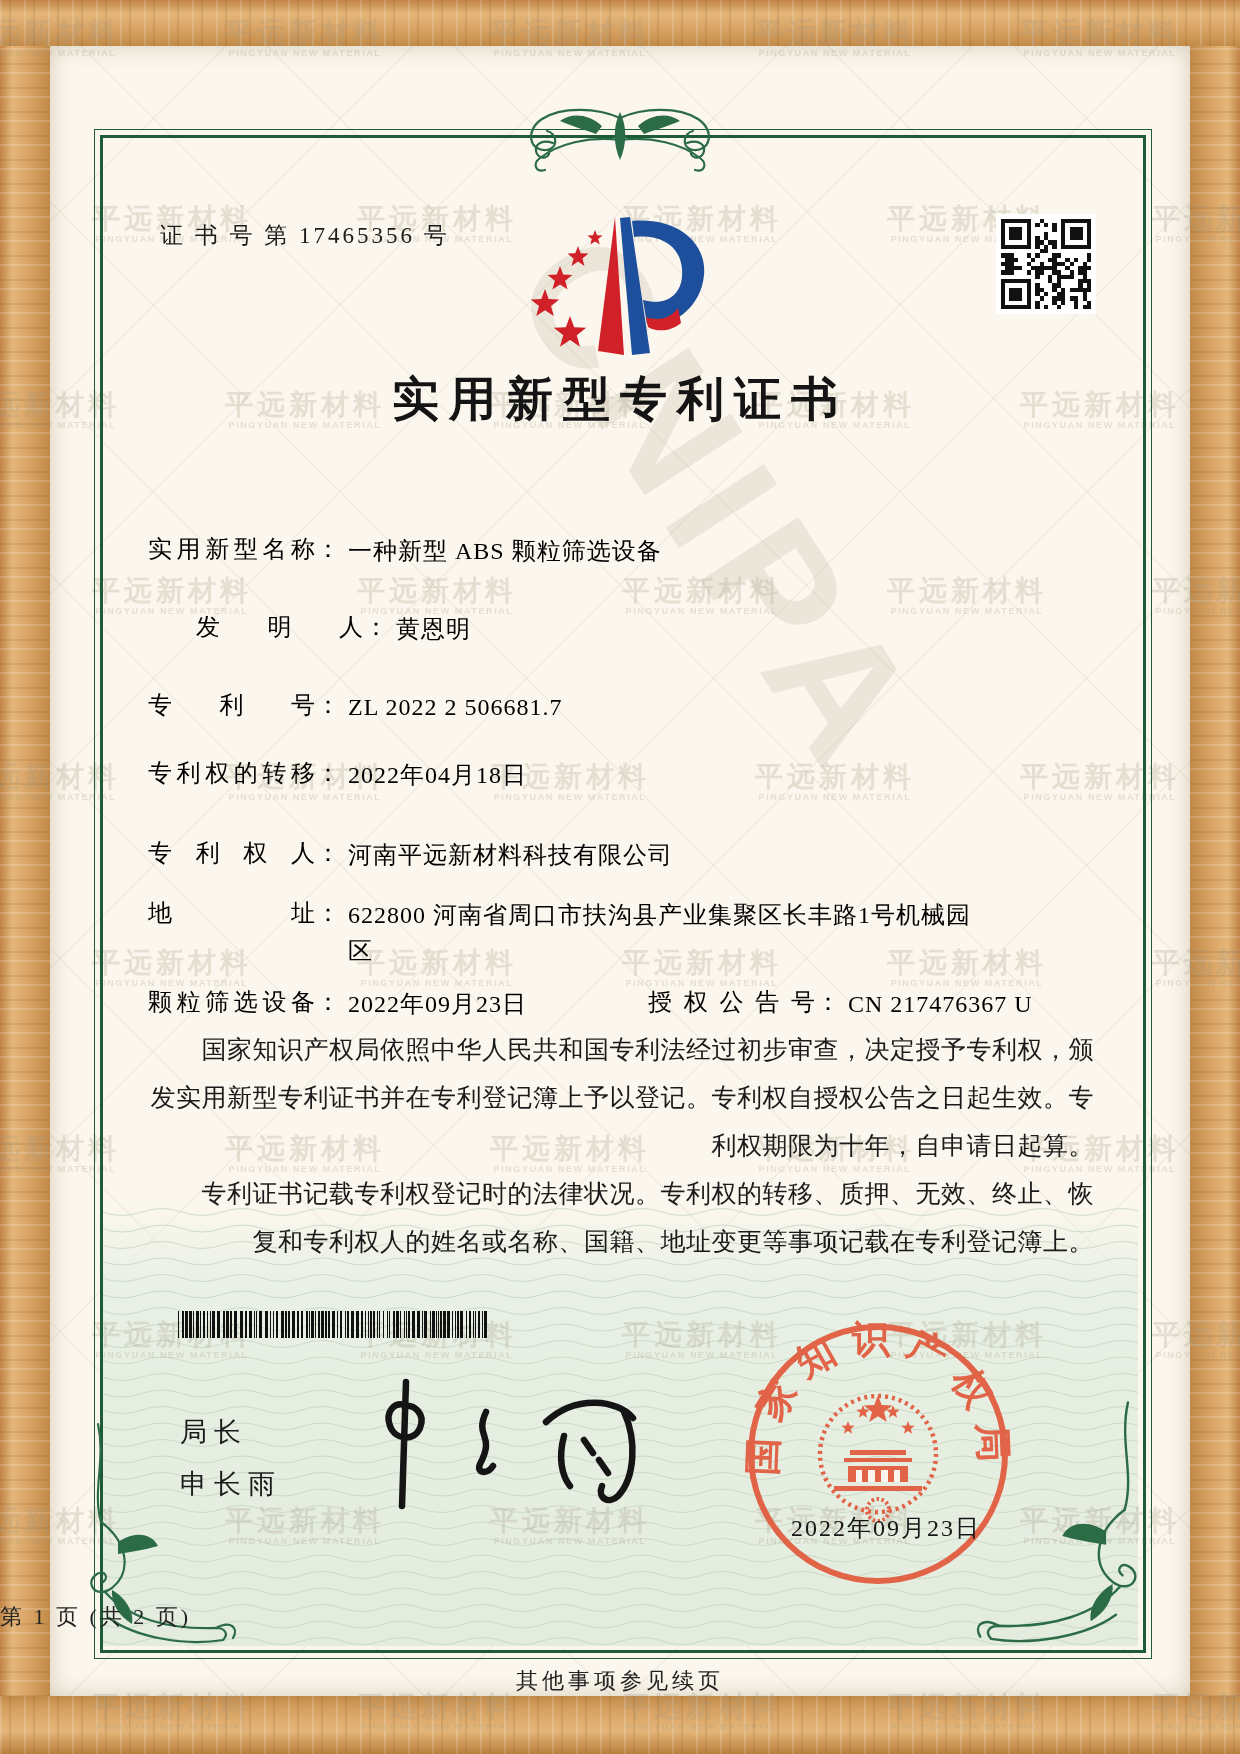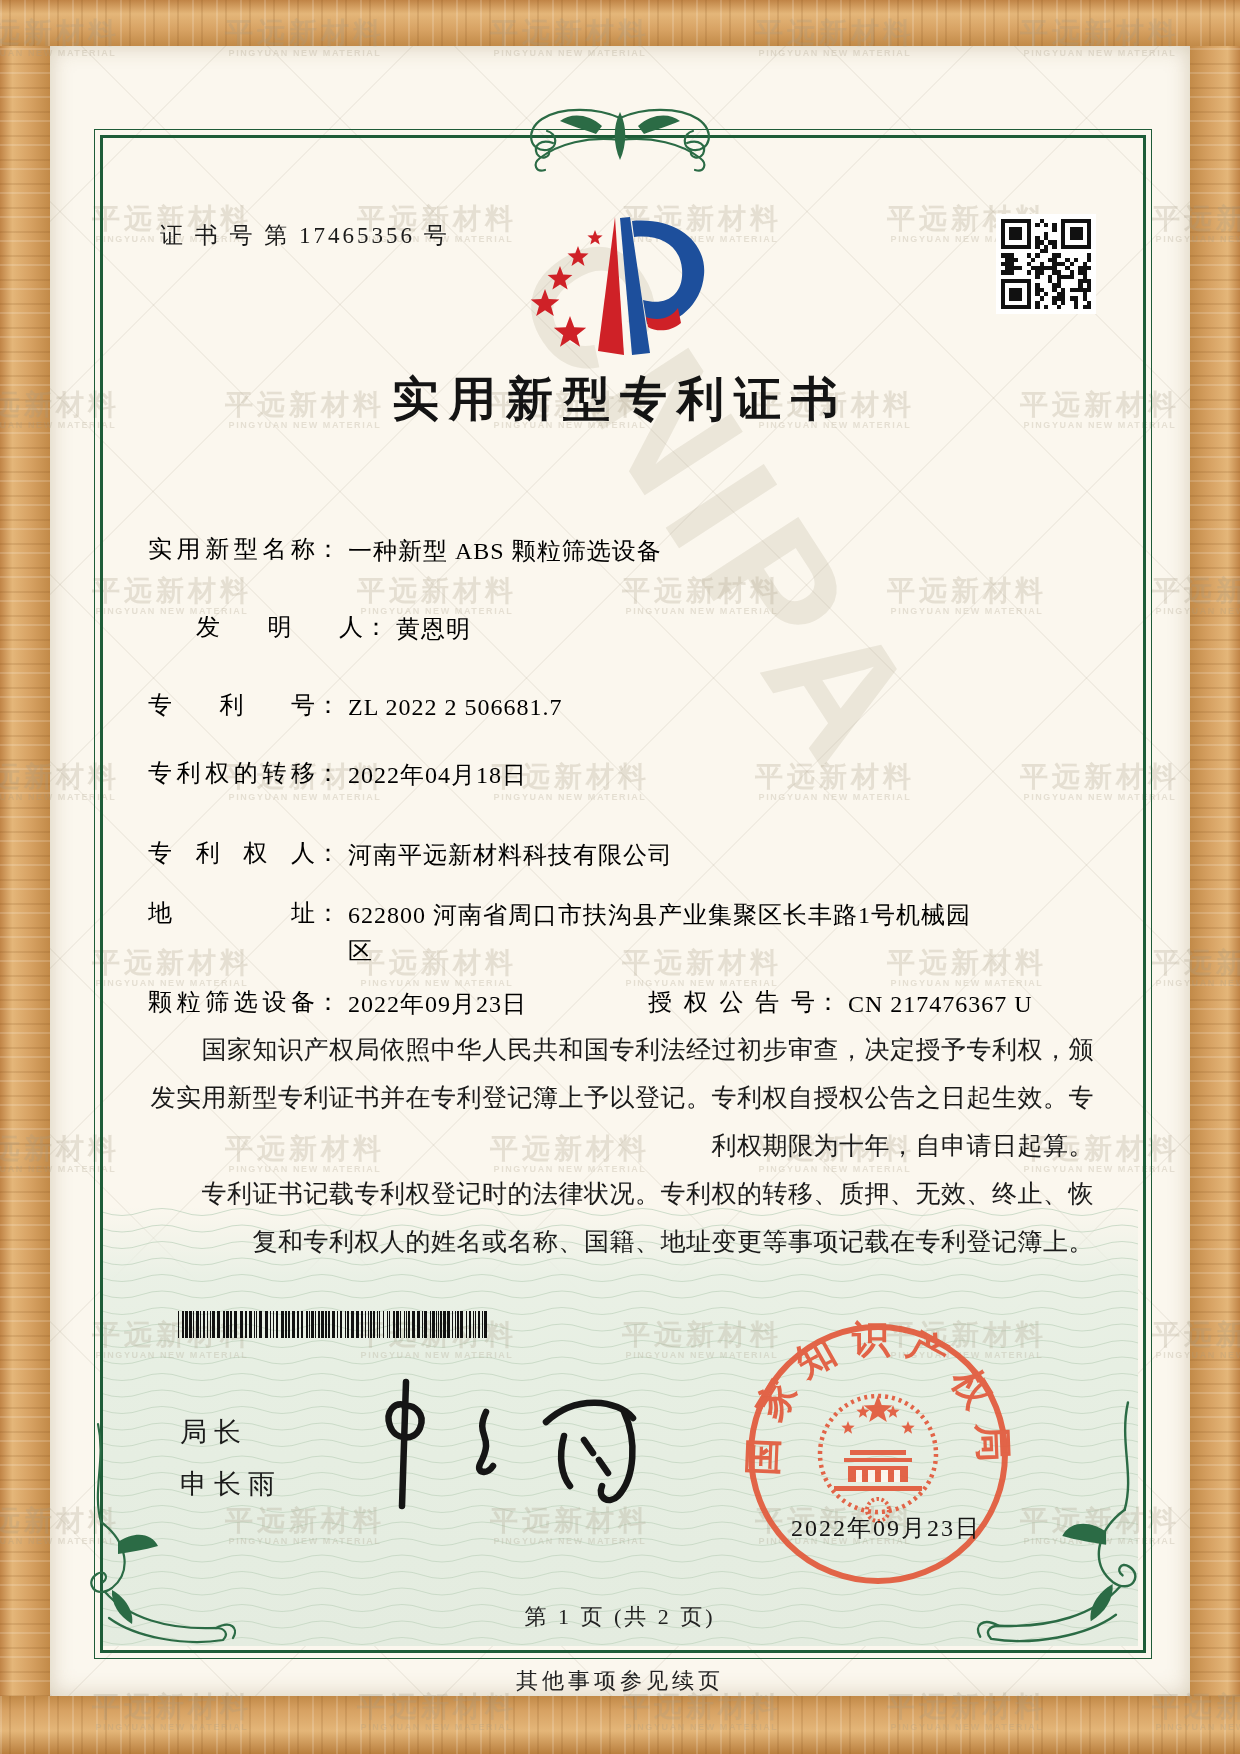--- a/index.html
+++ b/index.html
@@ -57,21 +57,21 @@
      font-size:25px;line-height:48px;color:#1a1a1a;letter-spacing:.5px;}
   .paras p{margin:0;text-indent:2em;text-align:right;}
   .barcode{position:absolute;left:178px;top:1311px;width:316px;height:27px;z-index:5;font-size:0;}
   .barcode i{display:inline-block;height:27px;vertical-align:top;}
   .signer{position:absolute;left:180px;z-index:5;font-family:"Liberation Sans","DejaVu Sans",sans-serif;
      font-size:27px;letter-spacing:7px;color:#1b1b1b;}
   .signature{position:absolute;left:356px;top:1378px;z-index:5;}
   .seal{position:absolute;left:728px;top:1304px;z-index:6;opacity:.92;}
   .seal-date{position:absolute;left:756px;top:1512px;width:260px;z-index:7;text-align:center;
      font-size:24px;letter-spacing:2px;color:#151515;}
-  .page-info{position:absolute;left:0;right:0;top:1602px;z-index:5;text-align:center;font-size:22px;letter-spacing:3px;color:#222;}
+  .page-info{position:absolute;left:0;right:0;top:1602px;z-index:5;text-align:left;font-size:22px;letter-spacing:3px;color:#222;}
   .footer-note{position:absolute;left:0;right:0;top:1666px;z-index:5;text-align:center;font-size:22px;letter-spacing:4px;color:#222;}
 </style>
 </head>
 <body>
 
 <div class="page">
 
   <div class="wood wood-left"></div>
   <div class="wood wood-right"></div>
   <div class="wood wood-top"></div>

